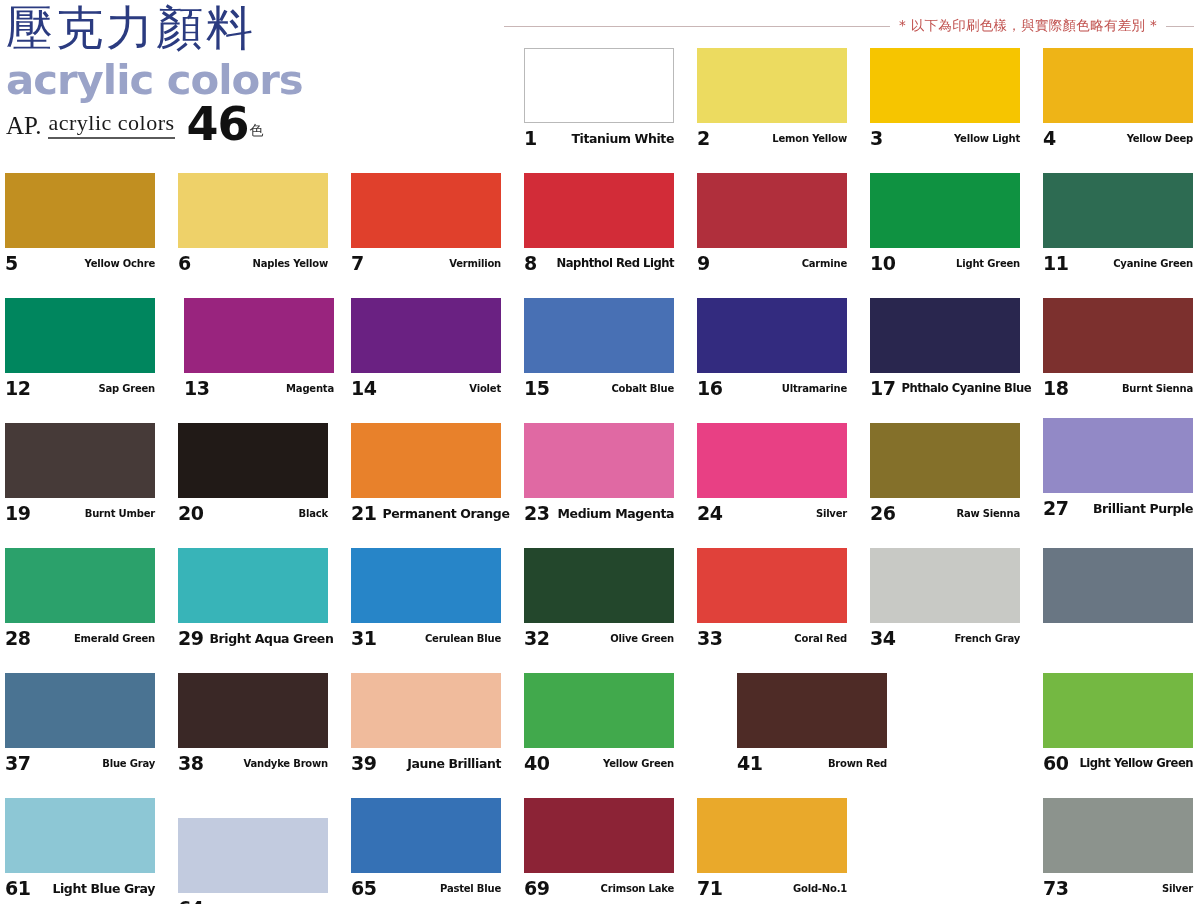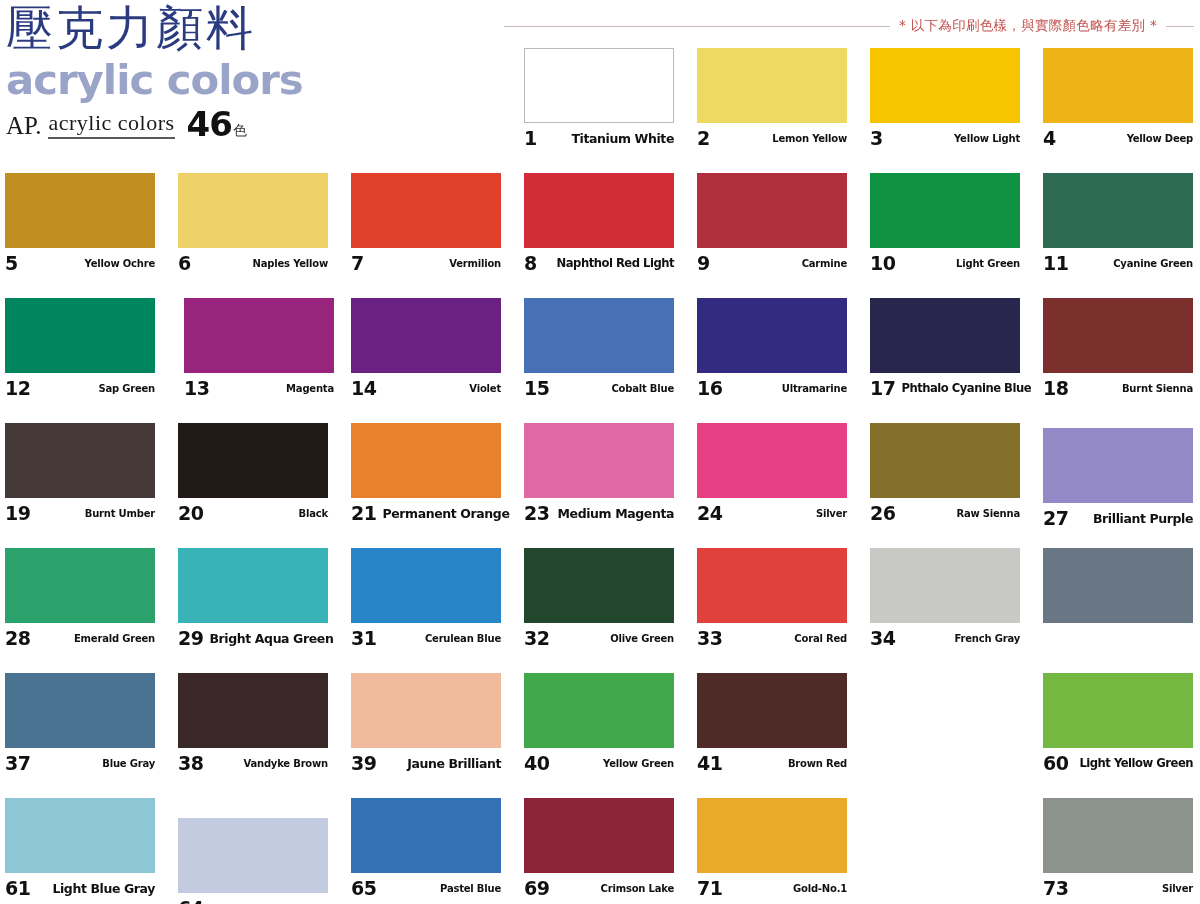--- a/index.html
+++ b/index.html
@@ -66,21 +66,21 @@
     font-size: 22px;
     line-height: 26px;
     color: #1a1a1a;
     margin-left: 7px;
     letter-spacing: 0.5px;
     border-bottom: 2px solid #5a5a5a;
     padding-bottom: 1px;
   }
   #subtitle-count {
     font-family: "DejaVu Sans", sans-serif;
-    font-size: 34px;
+    font-size: 46px;
     line-height: 30px;
     font-weight: 700;
     color: #111111;
     margin-left: 12px;
     letter-spacing: -1px;
   }
   #subtitle-count-unit {
     font-family: "DejaVu Sans", sans-serif;
     font-size: 14px;
     line-height: 18px;
@@ -349,21 +349,21 @@
         <span class="name">Silver</span>
       </div>
     </div>
     <div class="cell" style="left: 870px; top: 423px;">
       <div class="chip" style="background: rgb(132, 112, 42);"></div>
       <div class="caption">
         <span class="num">26</span>
         <span class="name">Raw Sienna</span>
       </div>
     </div>
-    <div class="cell" style="left: 1043px; top: 428px;">
+    <div class="cell" style="left: 1043px; top: 418px;">
       <div class="chip" style="background: rgb(146, 137, 198);"></div>
       <div class="caption">
         <span class="num">27</span>
         <span class="name tight">Brilliant Purple</span>
       </div>
     </div>
     <div class="cell" style="left: 5px; top: 548px;">
       <div class="chip" style="background: rgb(43, 161, 107);"></div>
       <div class="caption">
         <span class="num">28</span>
@@ -429,21 +429,21 @@
         <span class="name tight">Jaune Brilliant</span>
       </div>
     </div>
     <div class="cell" style="left: 524px; top: 673px;">
       <div class="chip" style="background: rgb(65, 169, 76);"></div>
       <div class="caption">
         <span class="num">40</span>
         <span class="name">Yellow Green</span>
       </div>
     </div>
-    <div class="cell" style="left: 697px; top: 673px;">
+    <div class="cell" style="left: 737px; top: 673px;">
       <div class="chip" style="background: rgb(78, 43, 38);"></div>
       <div class="caption">
         <span class="num">41</span>
         <span class="name">Brown Red</span>
       </div>
     </div>
     <div class="cell" style="left: 1043px; top: 673px; text-align: right;">
       <div class="chip" style="background: rgb(116, 184, 66);"></div>
       <div class="caption">
         <span class="num">60</span>

